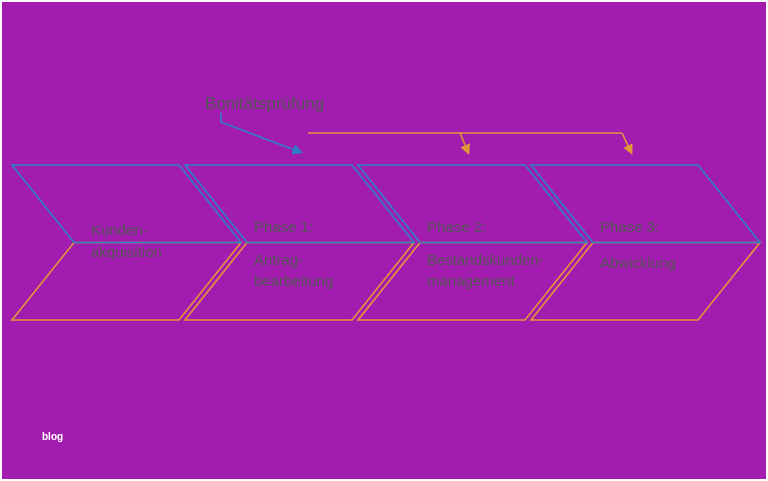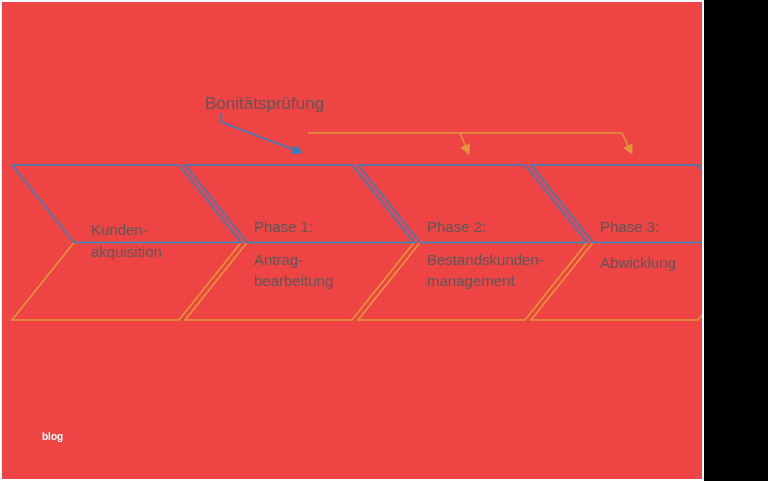--- a/index.html
+++ b/index.html
@@ -2,25 +2,25 @@
 <html><head>
 <meta charset="utf-8">
 <style>
   html, body {
     margin: 0;
     padding: 0;
     background: #000;
   }
   .frame {
     position: relative;
-    width: 704px;
+    width: 768px;
     height: 481px;
     box-sizing: border-box;
     border: 2px solid #fff;
-    background: #ef4444;
+    background: #a21caf;
     overflow: hidden;
   }
   .frame svg {
     position: absolute;
     left: 0;
     top: 0;
   }
   text {
     font-family: "Liberation Sans", sans-serif;
   }

